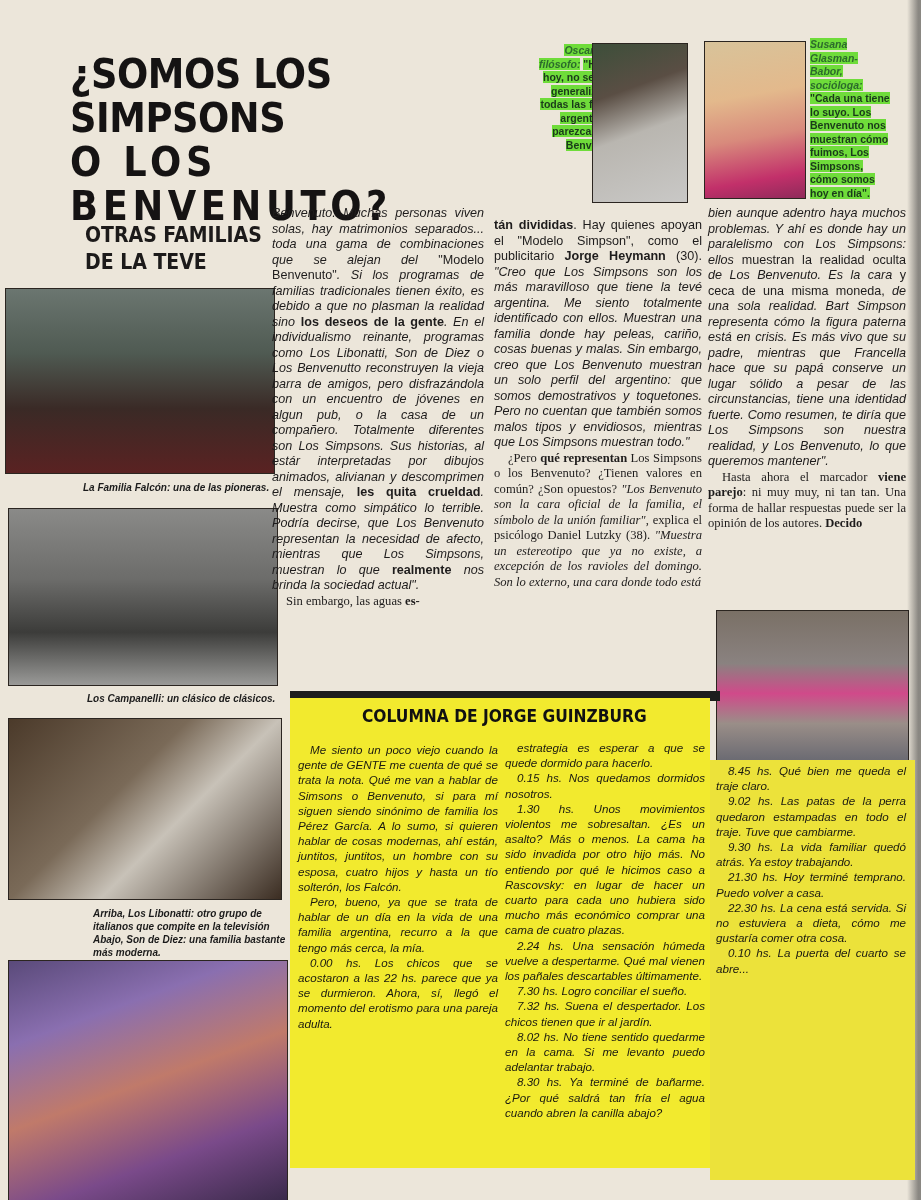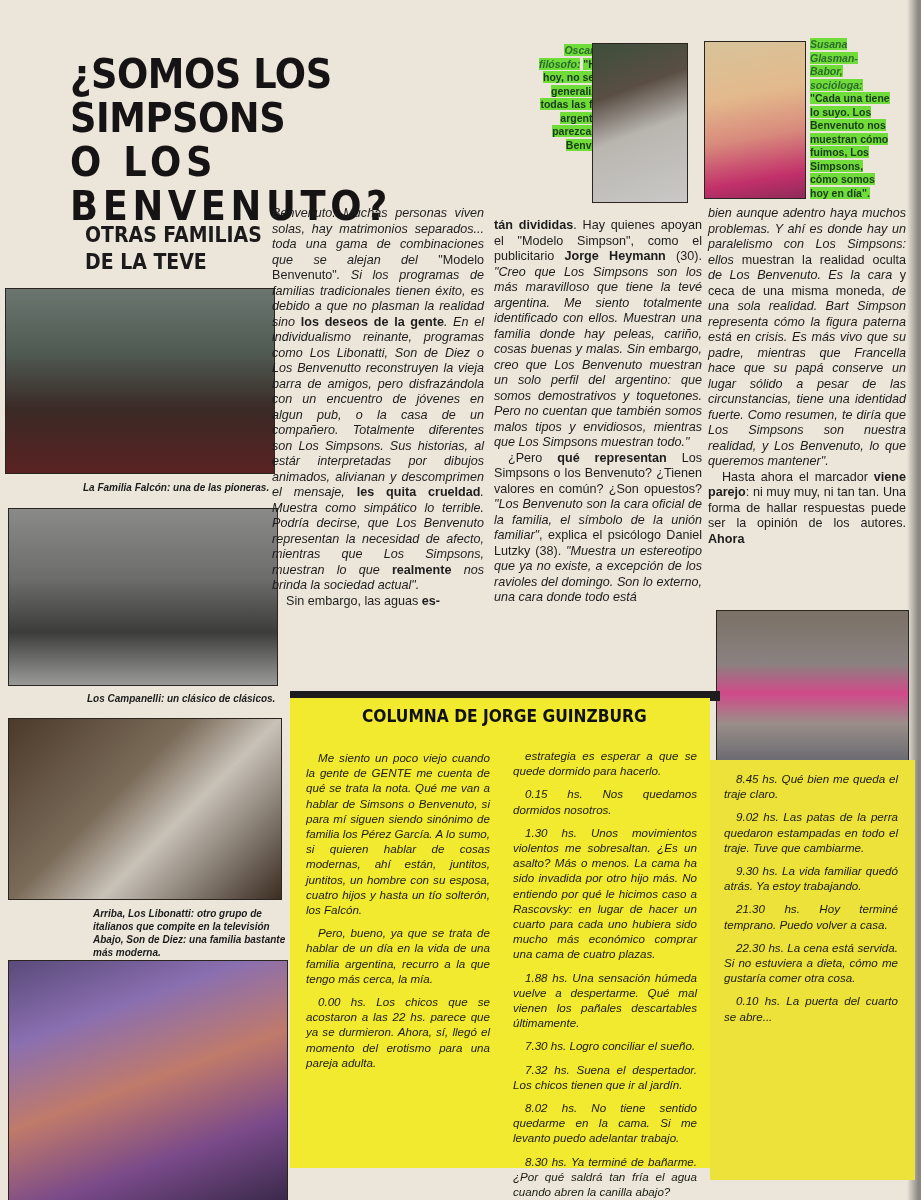--- a/index.html
+++ b/index.html
@@ -35,33 +35,33 @@
   .p-street { left:716px; top:610px; width:191px; height:150px;
               background:linear-gradient(180deg,#7a7066 0%,#8a8280 35%,#d04a8a 55%,#9a8e88 75%,#6a6a72 100%); }
   .cap { font-family:"Liberation Sans", sans-serif; font-style:italic; font-weight:bold;
          font-size:10px; line-height:13px; color:#1b1b1b; }
   .cap1 { left:83px; top:481px; }
   .cap2 { left:87px; top:692px; }
   .cap3 { left:93px; top:907px; width:195px; }
   .body { font-family:"Liberation Sans", sans-serif; font-size:12.6px; line-height:15.5px;
           text-align:justify; color:#1e1c1c; }
   .body p { margin:0; }
-  .body .ind { text-indent:14px; }
+  .body .ind { text-indent:14px;font-family:Liberation Serif, serif; }
   .body i { font-style:italic; }
   .col1 { left:272px; top:206px; width:212px; }
   .col2 { left:494px; top:218px; width:208px; }
   .col3 { left:708px; top:206px; width:198px; }
   .box { left:290px; top:698px; width:420px; height:470px; background:#f2ea2e; }
   .box-top { left:290px; top:691px; width:430px; height:10px; background:#1d1d1d; }
   .box-r { left:710px; top:760px; width:205px; height:420px; background:#ece23a; }
   .box-title { left:362px; top:705px; font-family:"DejaVu Sans", sans-serif; font-weight:bold;
                font-size:18px; transform:scaleX(0.86); transform-origin:left top; color:#111; }
   .ybody { font-family:"Liberation Sans", sans-serif; font-style:italic; font-size:11.6px;
            line-height:15.2px; text-align:justify; color:#1a1a10; }
-  .ybody p { margin:8px; text-indent:12px; }
+  .ybody p { margin:0; text-indent:12px; }
   .ycol1 { left:298px; top:742px; width:200px; }
   .ycol2 { left:505px; top:740px; width:200px; }
   .ycol3 { left:716px; top:763px; width:190px; }
   .edge { right:0; top:0; width:14px; height:1200px; background:linear-gradient(90deg,rgba(0,0,0,0) 0%,#3a3a3a 80%); opacity:.55; }
 </style>
 </head>
 <body>
 
 <div class="abs edge"></div>
 
@@ -97,39 +97,39 @@
 <div class="abs body col1">
     <p><i>Benvenuto. Muchas personas viven solas, hay matrimonios separados... toda una gama de combinaciones que se alejan del </i><span>"Modelo Benvenuto"</span><i>. Si los programas de familias tradicionales tienen éxito, es debido a que no plasman la realidad sino </i><b>los deseos de la gente</b><i>. En el individualismo reinante, programas como Los Libonatti, Son de Diez o Los Benvenutto reconstruyen la vieja barra de amigos, pero disfrazándola con un encuentro de jóvenes en algun pub, o la casa de un compañero. Totalmente diferentes son Los Simpsons. Sus historias, al estár interpretadas por dibujos animados, alivianan y descomprimen el mensaje, </i><b>les quita crueldad</b><i>. Muestra como simpático lo terrible. Podría decirse, que Los Benvenuto representan la necesidad de afecto, mientras que Los Simpsons, muestran lo que </i><b>realmente</b><i> nos brinda la sociedad actual".</i></p>
     <p class="ind"><span>Sin embargo, las aguas </span><b>es-</b></p>
   </div>
 <div class="abs body col2">
     <p><b>tán divididas</b><span>. Hay quienes apoyan el "Modelo Simpson", como el publicitario </span><b>Jorge Heymann</b><span> (30). </span><i>"Creo que Los Simpsons son los más maravilloso que tiene la tevé argentina. Me siento totalmente identificado con ellos. Muestran una familia donde hay peleas, cariño, cosas buenas y malas. Sin embargo, creo que Los Benvenuto muestran un solo perfil del argentino: que somos demostrativos y toquetones. Pero no cuentan que también somos malos tipos y envidiosos, mientras que Los Simpsons muestran todo."</i></p>
     <p class="ind"><span>¿Pero </span><b>qué representan</b><span> Los Simpsons o los Benvenuto? ¿Tienen valores en común? ¿Son opuestos? </span><i>"Los Benvenuto son la cara oficial de la familia, el símbolo de la unión familiar"</i><span>, explica el psicólogo Daniel Lutzky (38). </span><i>"Muestra un estereotipo que ya no existe, a excepción de los ravioles del domingo. Son lo externo, una cara donde todo está</i></p>
   </div>
 <div class="abs body col3">
     <p><i>bien aunque adentro haya muchos problemas. Y ahí es donde hay un paralelismo con Los Simpsons: ellos </i><span>muestran la realidad oculta</span><i> de Los Benvenuto. Es la cara </i><span>y ceca de una misma moneda,</span><i> de una sola realidad. Bart Simpson representa cómo la figura paterna está en crisis. Es más vivo que su padre, mientras que Francella hace que su papá conserve un lugar sólido a pesar de las circunstancias, tiene una identidad fuerte. Como resumen, te diría que Los Simpsons son nuestra realidad, y Los Benvenuto, lo que queremos mantener".</i></p>
-    <p class="ind"><span>Hasta ahora el marcador </span><b>viene parejo</b><span>: ni muy muy, ni tan tan. Una forma de hallar respuestas puede ser la opinión de los autores. </span><b>Ahora</b></p>
+    <p class="ind"><span>Hasta ahora el marcador </span><b>viene parejo</b><span>: ni muy muy, ni tan tan. Una forma de hallar respuestas puede ser la opinión de los autores. </span><b>Decido</b></p>
   </div>
 
 <div class="abs photo p-street"></div>
 
 <div class="abs box-top"></div>
 <div class="abs box"></div>
 <div class="abs box-r"></div>
 <div class="abs box-title">COLUMNA DE JORGE GUINZBURG</div>
 <div class="abs ybody ycol1">
     <p>Me siento un poco viejo cuando la gente de GENTE me cuenta de qué se trata la nota. Qué me van a hablar de Simsons o Benvenuto, si para mí siguen siendo sinónimo de familia los Pérez García. A lo sumo, si quieren hablar de cosas modernas, ahí están, juntitos, juntitos, un hombre con su esposa, cuatro hijos y hasta un tío solterón, los Falcón.</p>
     <p>Pero, bueno, ya que se trata de hablar de un día en la vida de una familia argentina, recurro a la que tengo más cerca, la mía.</p>
     <p>0.00 hs. Los chicos que se acostaron a las 22 hs. parece que ya se durmieron. Ahora, sí, llegó el momento del erotismo para una pareja adulta.</p>
   </div>
 <div class="abs ybody ycol2">
     <p>estrategia es esperar a que se quede dormido para hacerlo.</p>
     <p>0.15 hs. Nos quedamos dormidos nosotros.</p>
     <p>1.30 hs. Unos movimientos violentos me sobresaltan. ¿Es un asalto? Más o menos. La cama ha sido invadida por otro hijo más. No entiendo por qué le hicimos caso a Rascovsky: en lugar de hacer un cuarto para cada uno hubiera sido mucho más económico comprar una cama de cuatro plazas.</p>
-    <p>1.88 hs. Una sensación húmeda vuelve a despertarme. Qué mal vienen los pañales descartables últimamente.</p>
+    <p>2.24 hs. Una sensación húmeda vuelve a despertarme. Qué mal vienen los pañales descartables últimamente.</p>
     <p>7.30 hs. Logro conciliar el sueño.</p>
     <p>7.32 hs. Suena el despertador. Los chicos tienen que ir al jardín.</p>
     <p>8.02 hs. No tiene sentido quedarme en la cama. Si me levanto puedo adelantar trabajo.</p>
     <p>8.30 hs. Ya terminé de bañarme. ¿Por qué saldrá tan fría el agua cuando abren la canilla abajo?</p>
   </div>
 <div class="abs ybody ycol3">
     <p>8.45 hs. Qué bien me queda el traje claro.</p>
     <p>9.02 hs. Las patas de la perra quedaron estampadas en todo el traje. Tuve que cambiarme.</p>
     <p>9.30 hs. La vida familiar quedó atrás. Ya estoy trabajando.</p>
     <p>21.30 hs. Hoy terminé temprano. Puedo volver a casa.</p>

